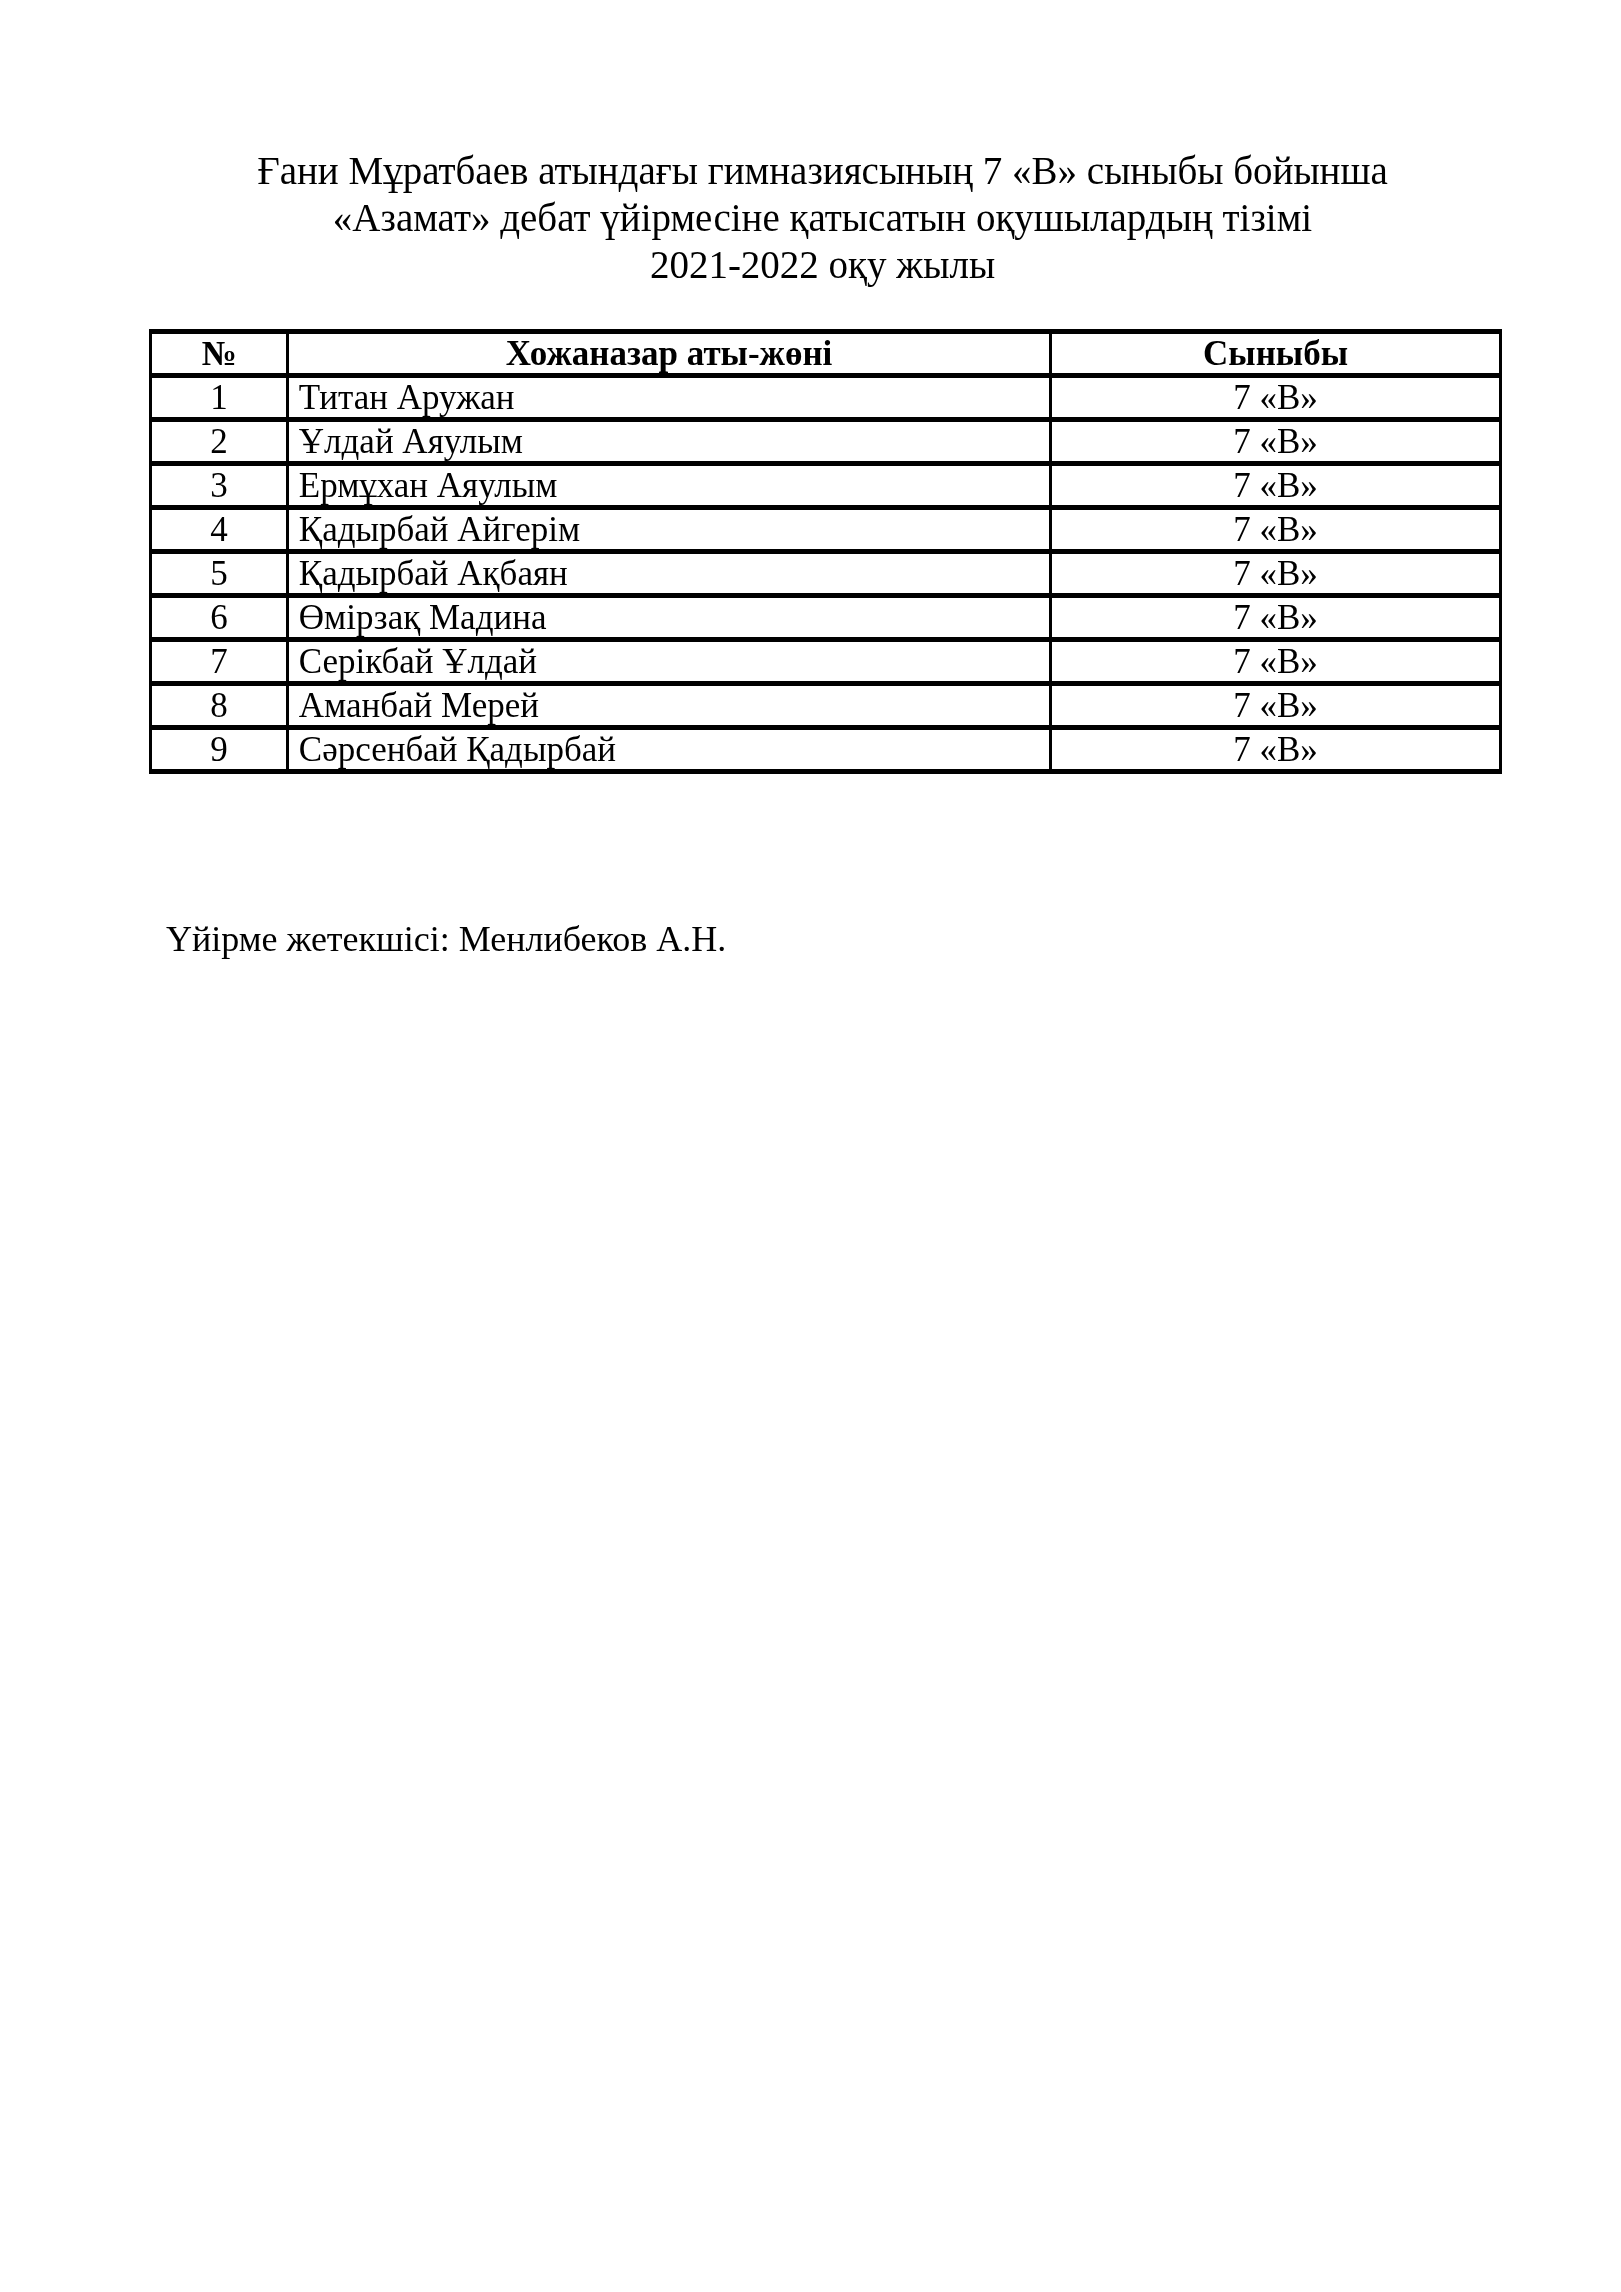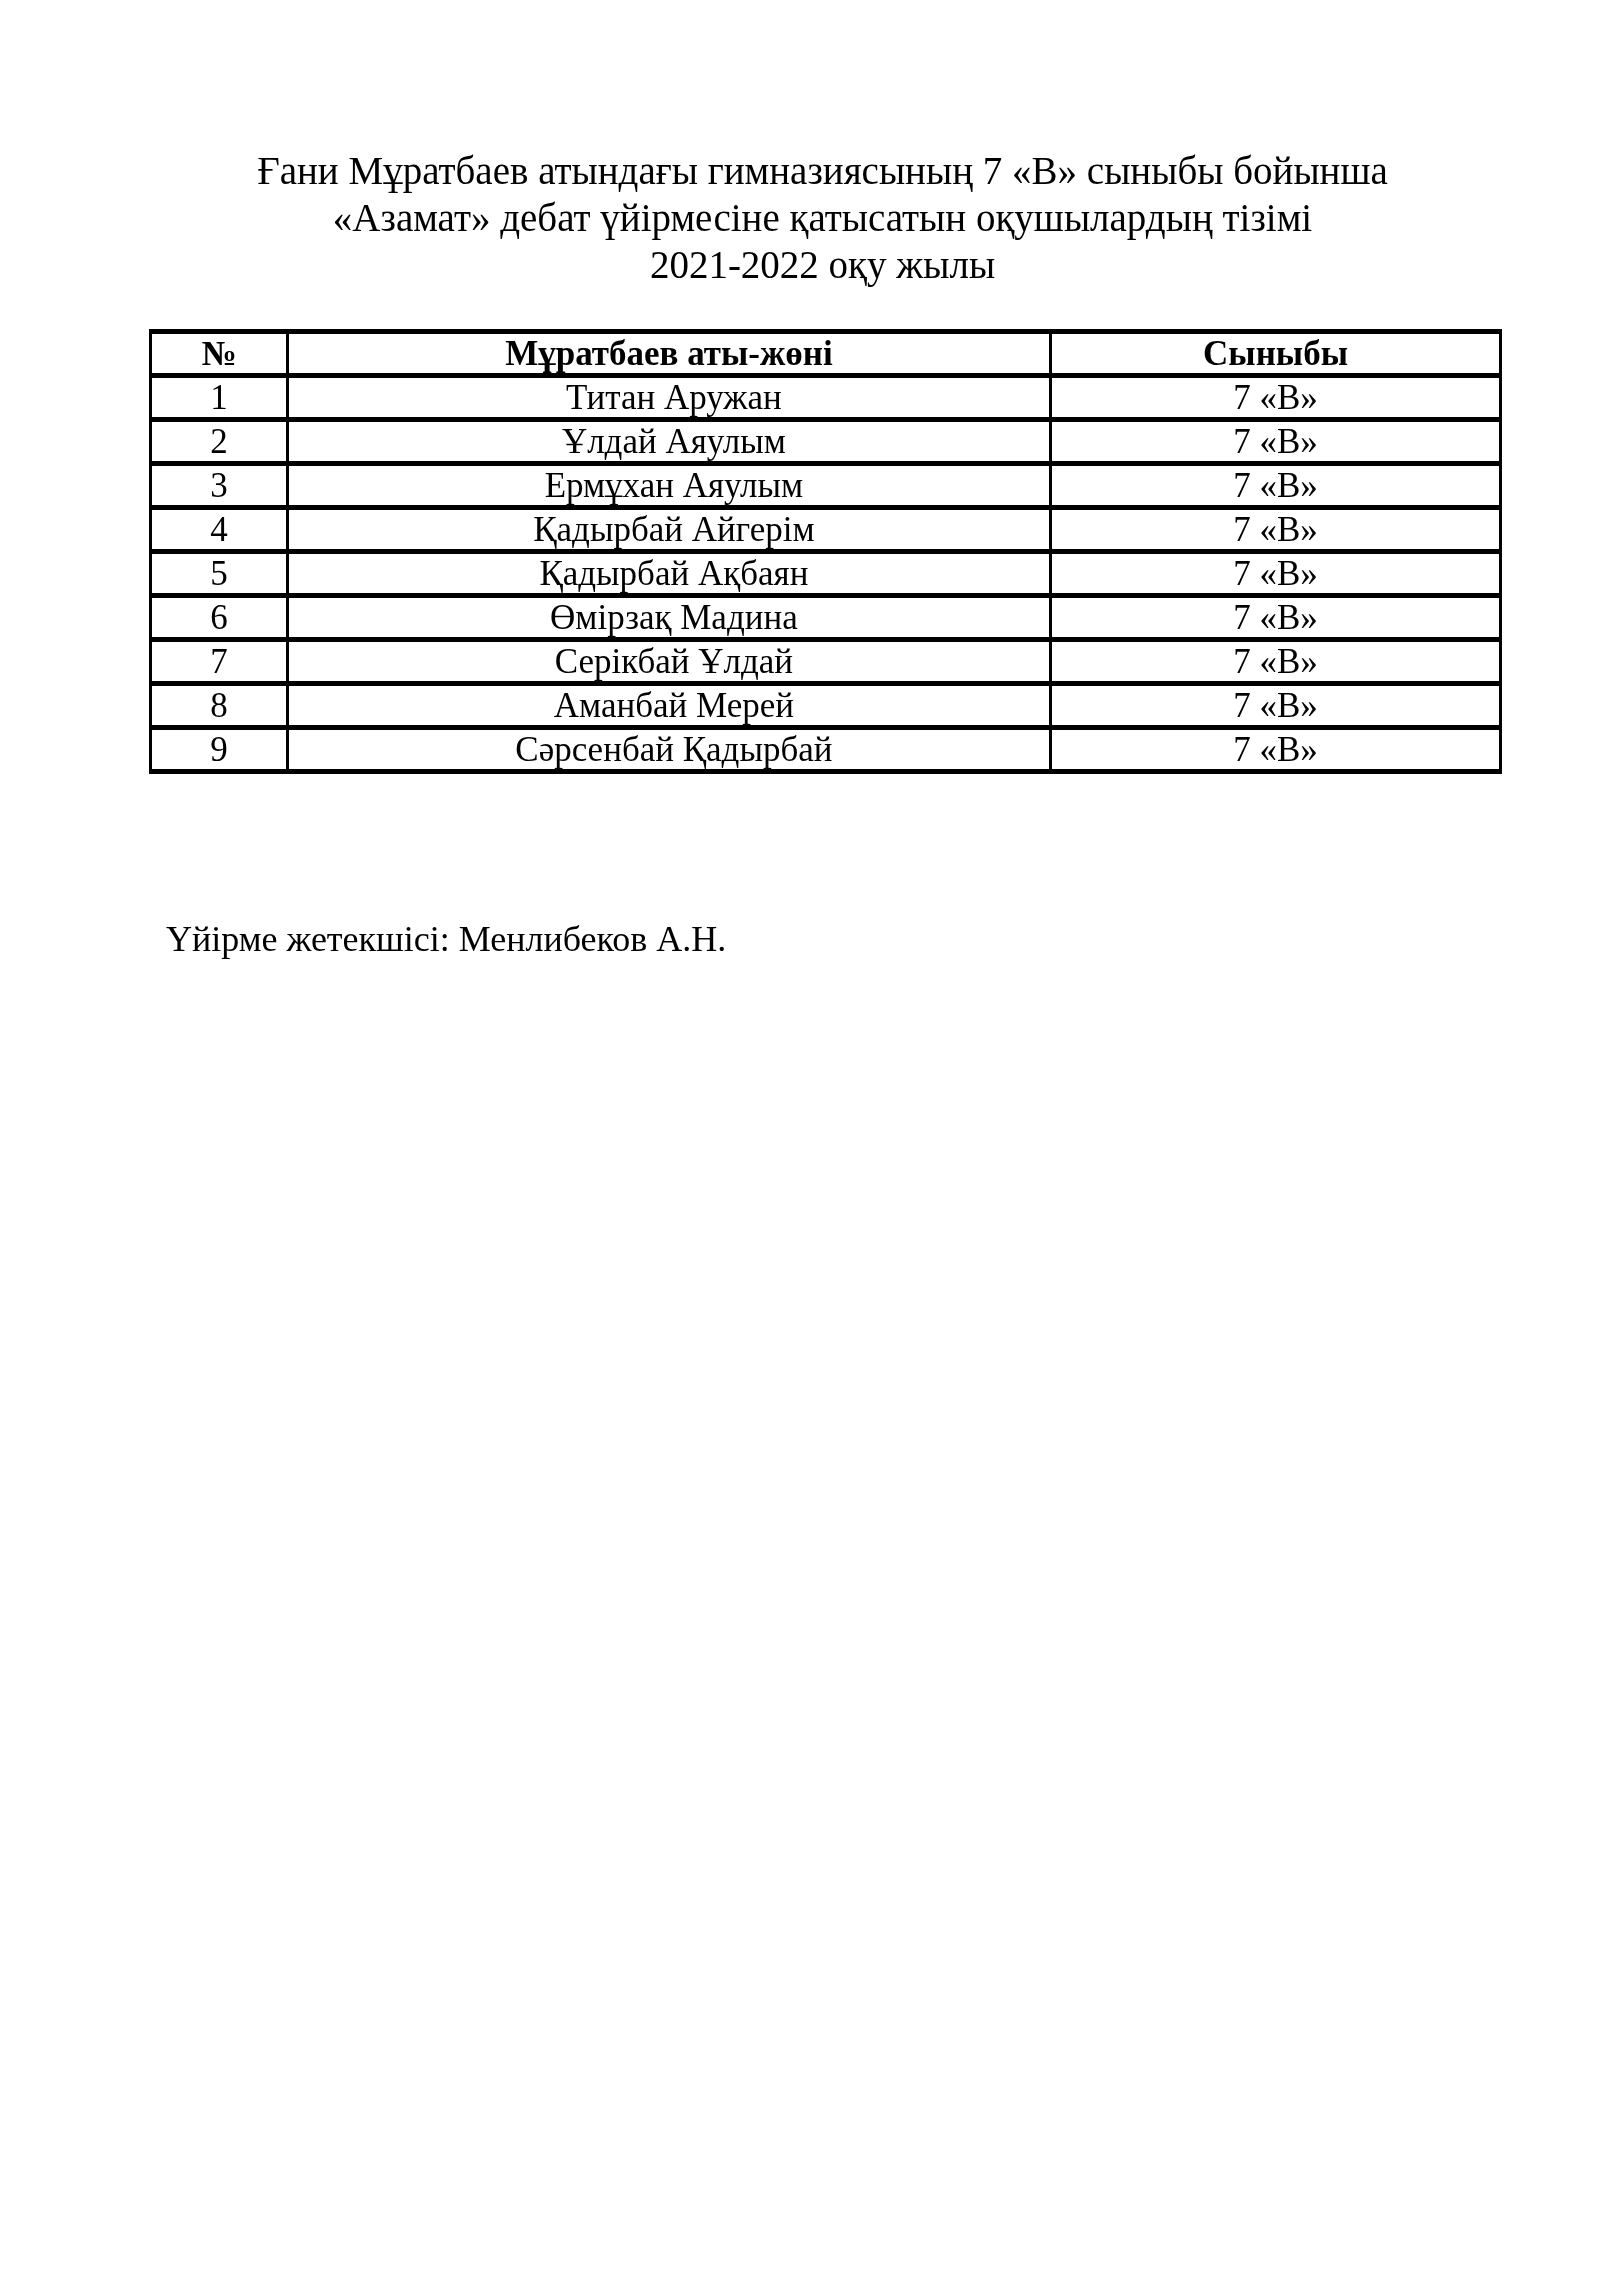--- a/index.html
+++ b/index.html
@@ -47,21 +47,21 @@
     line-height: 39px;
     text-align: center;
     vertical-align: middle;
     overflow: hidden;
     white-space: nowrap;
   }
   .students-table th {
     font-weight: bold;
   }
   .students-table td.cell-name {
-    text-align: center;
+    text-align: left;
     padding-left: 9.8px;
   }
   .doc-footer {
     margin: 137px 11px 0 154px;
     font-size: 36px;
     line-height: 56px;
   }
   .doc-footer .footer-line {
     white-space: nowrap;
   }
@@ -79,21 +79,21 @@
 
   <table class="students-table">
     <colgroup>
       <col class="col-num">
       <col class="col-name">
       <col class="col-class">
     </colgroup>
     <thead>
       <tr>
         <th>№</th>
-        <th>Мұратбаев аты-жөні</th>
+        <th>Хожаназар аты-жөні</th>
         <th>Сыныбы</th>
       </tr>
     </thead>
     <tbody>
       <tr>
         <td>1</td>
         <td class="cell-name">Титан Аружан</td>
         <td>7 «В»</td>
       </tr>
       <tr>

